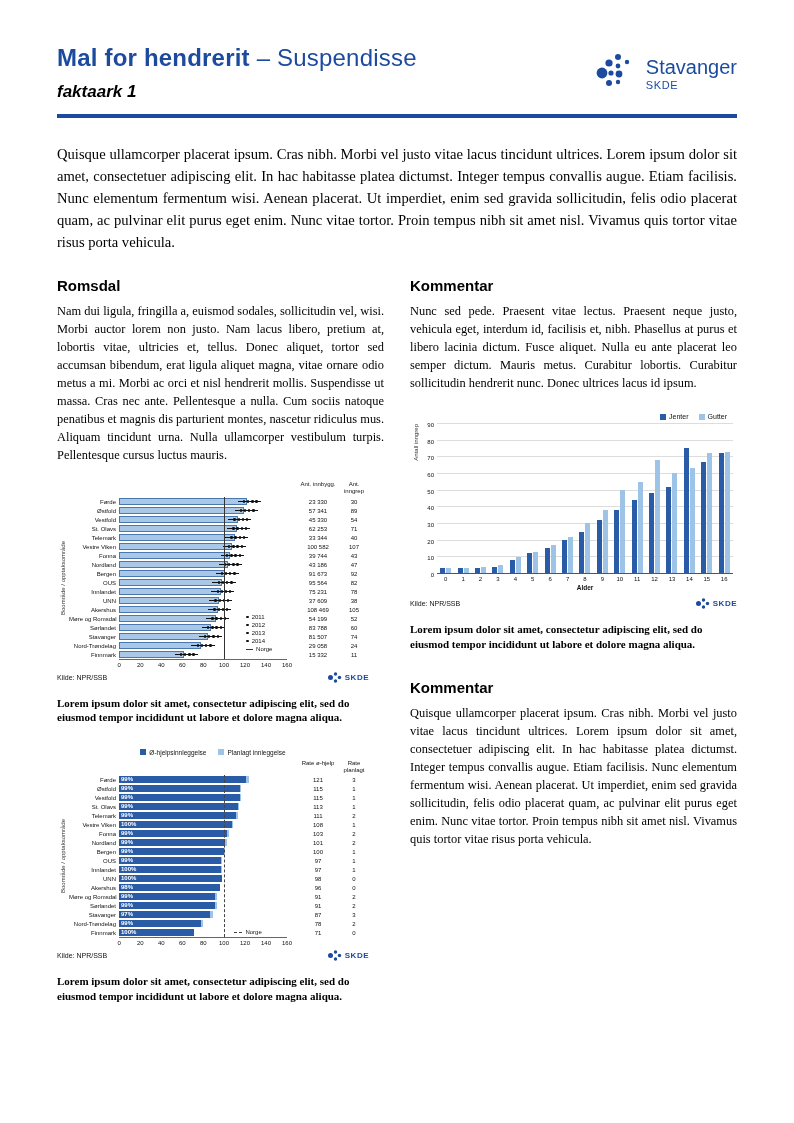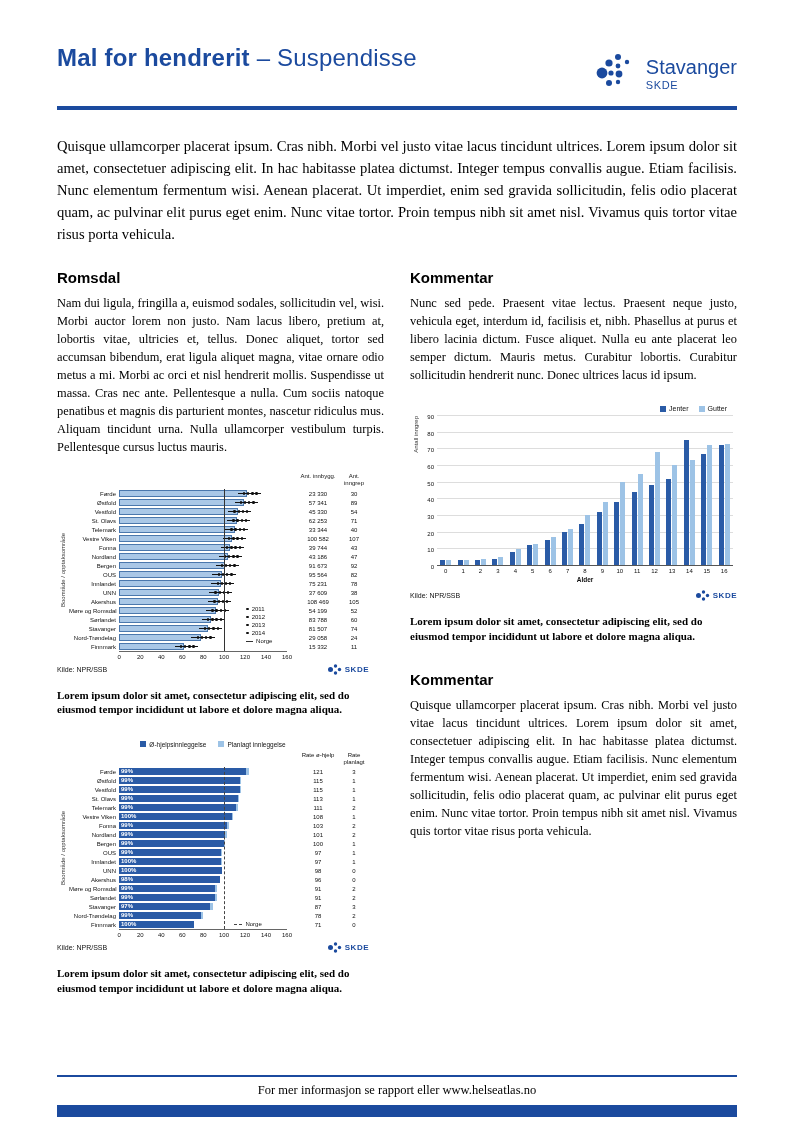--- a/index.html
+++ b/index.html
@@ -41,20 +41,21 @@
   .foot-bar{ height:12px; background:var(--accent); }
 </style>
 </head>
 <body>
 
 <div class="page">
   <div class="inner">
     <header>
       <div>
         <h1><span class="t-bold">Mal for hendrerit</span> <span class="t-rest">– Suspendisse</span></h1>
+        <div class="subtitle">faktaark 1</div>
       </div>
       <div class="logo">
         <svg width="42" height="42" viewBox="0 0 42 42">
           <g fill="#1b4a9e">
             <circle cx="22" cy="5" r="3"></circle>
             <circle cx="31" cy="10" r="2.2"></circle>
             <circle cx="13" cy="11" r="3.6"></circle>
             <circle cx="22" cy="14" r="2.4"></circle>
             <circle cx="6" cy="21" r="5.4"></circle>
             <circle cx="15" cy="21" r="2.6"></circle>
@@ -788,18 +789,13 @@
               </span>
             </div>
           </div>
         <p class="caption">Lorem ipsum dolor sit amet, consectetur adipiscing elit, sed do eiusmod tempor incididunt ut labore et dolore magna aliqua.</p>
         <h2 class="kommentar-h">Kommentar</h2>
         <p class="body">Quisque ullamcorper placerat ipsum. Cras nibh. Morbi vel justo vitae lacus tincidunt ultrices. Lorem ipsum dolor sit amet, consectetuer adipiscing elit. In hac habitasse platea dictumst. Integer tempus convallis augue. Etiam facilisis. Nunc elementum fermentum wisi. Aenean placerat. Ut imperdiet, enim sed gravida sollicitudin, felis odio placerat quam, ac pulvinar elit purus eget enim. Nunc vitae tortor. Proin tempus nibh sit amet nisl. Vivamus quis tortor vitae risus porta vehicula.</p>
       </div>
     </div>
   </div>
 
-  <footer>
-    <div class="foot-rule"></div>
-    <div class="foot-text">For mer informasjon se rapport eller www.helseatlas.no</div>
-    <div class="foot-bar"></div>
-  </footer>
 </div>
 
 </body></html>

